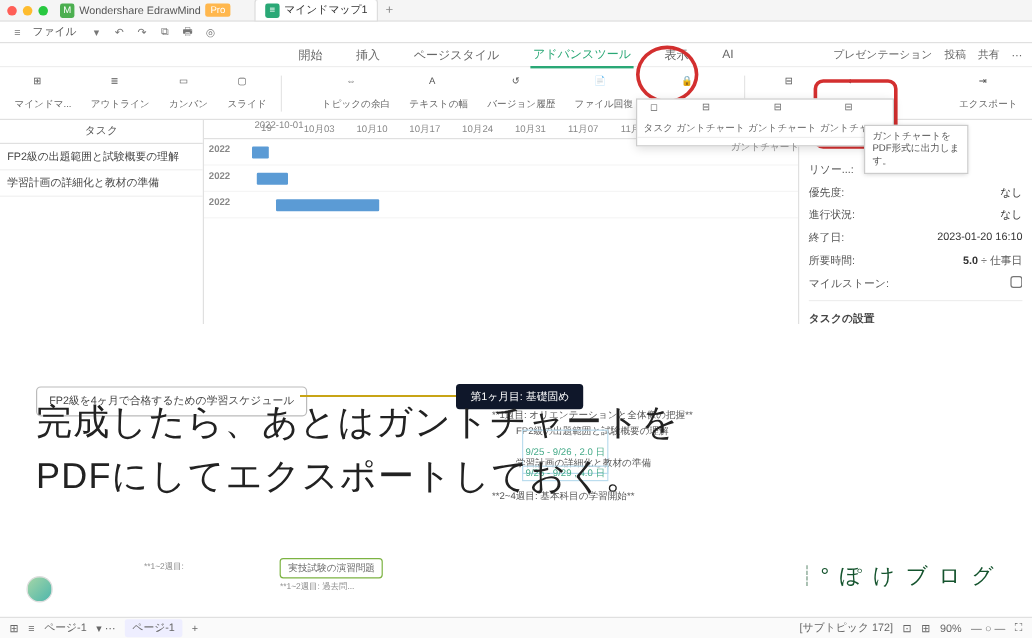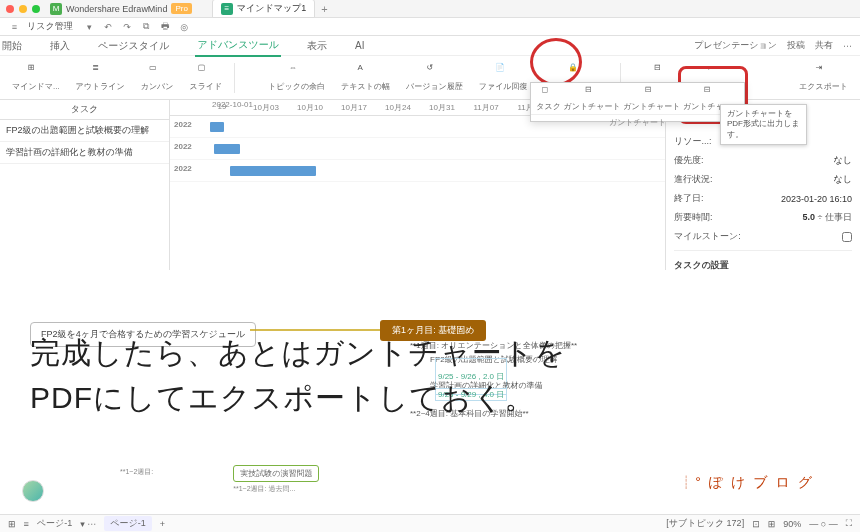--- a/index.html
+++ b/index.html
@@ -10,21 +10,21 @@
 .red { background: #ff5f57; } .yellow { background: #febc2e; } .green { background: #28c840; }
 .app-icon { width: 12px; height: 12px; background: #4caf50; border-radius: 2px; margin-right: 4px; display: inline-flex; align-items: center; justify-content: center; color: #fff; font-size: 8px; }
 .app-title { font-size: 9px; color: #555; }
 .pro-badge { background: #ffb74d; color: #fff; font-size: 8px; padding: 1px 4px; border-radius: 2px; margin-left: 4px; }
 .tab { background: #fff; border: 1px solid #ddd; border-radius: 3px 3px 0 0; padding: 2px 8px; font-size: 9px; margin-left: 20px; display: flex; align-items: center; }
 .tab-plus { margin-left: 6px; color: #888; font-size: 11px; }
 .menubar { height: 18px; display: flex; align-items: center; padding: 0 8px; border-bottom: 1px solid #e0e0e0; gap: 6px; }
 .menu-file { font-size: 9px; color: #555; margin-right: 4px; }
 .mini-btn { width: 13px; height: 13px; display: inline-flex; align-items: center; justify-content: center; color: #777; font-size: 9px; }
 .spacer { flex: 1; }
-.ribbon-tabs { height: 20px; display: flex; align-items: center; gap: 24px; border-bottom: 1px solid #eee; position: relative; }
+.ribbon-tabs { height: 20px; display: flex; align-items: center; justify-content: center; gap: 24px; border-bottom: 1px solid #eee; position: relative; }
 .rtab { font-size: 10px; color: #666; padding: 3px 2px; }
 .rtab.active { color: #2aa876; border-bottom: 2px solid #2aa876; }
 .right-actions { position: absolute; right: 8px; display: flex; gap: 10px; font-size: 9px; color: #666; align-items: center; }
 .ribbon { height: 44px; display: flex; align-items: center; padding: 0 6px; border-bottom: 1px solid #e0e0e0; gap: 4px; }
 .ribbon-item { display: flex; flex-direction: column; align-items: center; gap: 2px; padding: 2px 6px; font-size: 8px; color: #666; }
 .ribbon-item svg, .ribbon-item .ic { width: 16px; height: 16px; color: #555; }
 .rib-sep { width: 1px; height: 30px; background: #e5e5e5; margin: 0 2px; }
 .circle-highlight { border: 3px solid #d32f2f; border-radius: 50%; width: 52px; height: 48px; position: absolute; left: 530px; top: 38px; pointer-events: none; }
 .rect-highlight { border: 3px solid #d32f2f; border-radius: 8px; width: 70px; height: 58px; position: absolute; left: 678px; top: 66px; pointer-events: none; }
 .dropdown { position: absolute; left: 530px; top: 82px; width: 215px; height: 40px; background: #fff; border: 1px solid #ccc; box-shadow: 0 2px 8px rgba(0,0,0,0.15); z-index: 5; }
@@ -38,34 +38,34 @@
 .panel-tab { text-align: center; font-size: 9px; padding: 3px; border-bottom: 1px solid #e0e0e0; color: #555; }
 .task-row { padding: 4px 6px; font-size: 9px; border-bottom: 1px solid #f0f0f0; color: #444; }
 .gantt { flex: 1; position: relative; overflow: hidden; }
 .gantt-header { display: flex; font-size: 8px; color: #888; border-bottom: 1px solid #e0e0e0; padding: 2px 0; }
 .gh-cell { width: 44px; text-align: center; }
 .gantt-month { position: absolute; left: 42px; top: 0; font-size: 8px; color: #888; }
 .gantt-row { height: 22px; border-bottom: 1px solid #f5f5f5; position: relative; font-weight: bold; }
 .gantt-year { position: absolute; left: 4px; top: 4px; font-size: 8px; color: #888; }
 .bar { position: absolute; height: 10px; background: #5b9bd5; top: 6px; border-radius: 1px; }
 .right-panel { width: 195px; border-left: 1px solid #e0e0e0; padding: 4px 8px; }
-.rp-row { display: flex; justify-content: space-between; font-size: 9px; padding: 3px 0; color: #555; align-items: center; }
+.rp-row { display: flex; justify-content: space-between; font-size: 9px; padding: 3px 0; color: #555; align-items: flex-start; }
 .rp-row .val { color: #333; }
 .rp-sep { height: 1px; background: #eee; margin: 4px 0; }
 .rp-head { font-size: 9px; color: #444; font-weight: 600; padding: 4px 0; }
 .rp-icons { display: flex; gap: 10px; padding: 4px 0; }
 .rp-icons .ic { width: 14px; height: 14px; border: 1px solid #aaa; }
 .canvas { position: relative; height: 175px; background: #fff; }
 .root-node { position: absolute; left: 30px; top: 52px; border: 1px solid #bbb; border-radius: 4px; padding: 5px 10px; font-size: 9px; color: #444; }
-.red-node { position: absolute; left: 380px; top: 50px; background: #a16207; color: #fff; font-size: 9px; padding: 4px 12px; border-radius: 3px; }
+.red-node { position: absolute; left: 380px; top: 50px; background: #0f172a; color: #fff; font-size: 9px; padding: 4px 12px; border-radius: 3px; }
 .child-node { position: absolute; font-size: 8px; color: #555; }
 .big-text { position: absolute; left: 30px; top: 330px; font-size: 30px; font-weight: 500; color: #222; line-height: 1.5; letter-spacing: 1px; z-index: 20; }
 .footer { position: absolute; bottom: 0; left: 0; right: 0; height: 18px; background: #fafafa; border-top: 1px solid #e0e0e0; display: flex; align-items: center; padding: 0 8px; font-size: 9px; color: #666; gap: 8px; }
 .footer .spacer { flex: 1; }
-.blog-logo { position: absolute; right: 46px; bottom: 40px; font-size: 14px; color: #c2410c; letter-spacing: 2px; }
+.blog-logo { position: absolute; right: 30px; bottom: 40px; font-size: 18px; color: #14532d; letter-spacing: 2px; }
 .mini-trees { position: absolute; left: 120px; top: 465px; display: flex; gap: 80px; }
 .mini-tree { border: 1px solid #7cb342; border-radius: 3px; font-size: 8px; padding: 2px 6px; color: #666; }
 .avatar { position: absolute; left: 22px; bottom: 30px; width: 22px; height: 22px; border-radius: 50%; background: linear-gradient(135deg, #a5d6a7, #4db6ac); border: 1px solid #ddd; }
 svg { stroke: currentColor; fill: none; stroke-width: 1.5; }
 </style>
 </head>
 <body>
 
 <div class="titlebar">
   <div class="traffic">
@@ -78,21 +78,21 @@
   <span class="pro-badge">Pro</span>
   <div class="tab">
     <span class="app-icon" style="background:#2aa876">≡</span>
     <span>マインドマップ1</span>
   </div>
   <span class="tab-plus">+</span>
 </div>
 
 <div class="menubar">
   <span class="mini-btn">≡</span>
-  <span class="menu-file">リスク管理</span>
+  <span class="menu-file">ファイル</span>
   <span class="mini-btn">▾</span>
   <span class="mini-btn">↶</span>
   <span class="mini-btn">↷</span>
   <span class="mini-btn">⧉</span>
   <span class="mini-btn">🖶</span>
   <span class="mini-btn">◎</span>
 </div>
 
 <div class="ribbon-tabs">
   <span class="rtab">開始</span>

